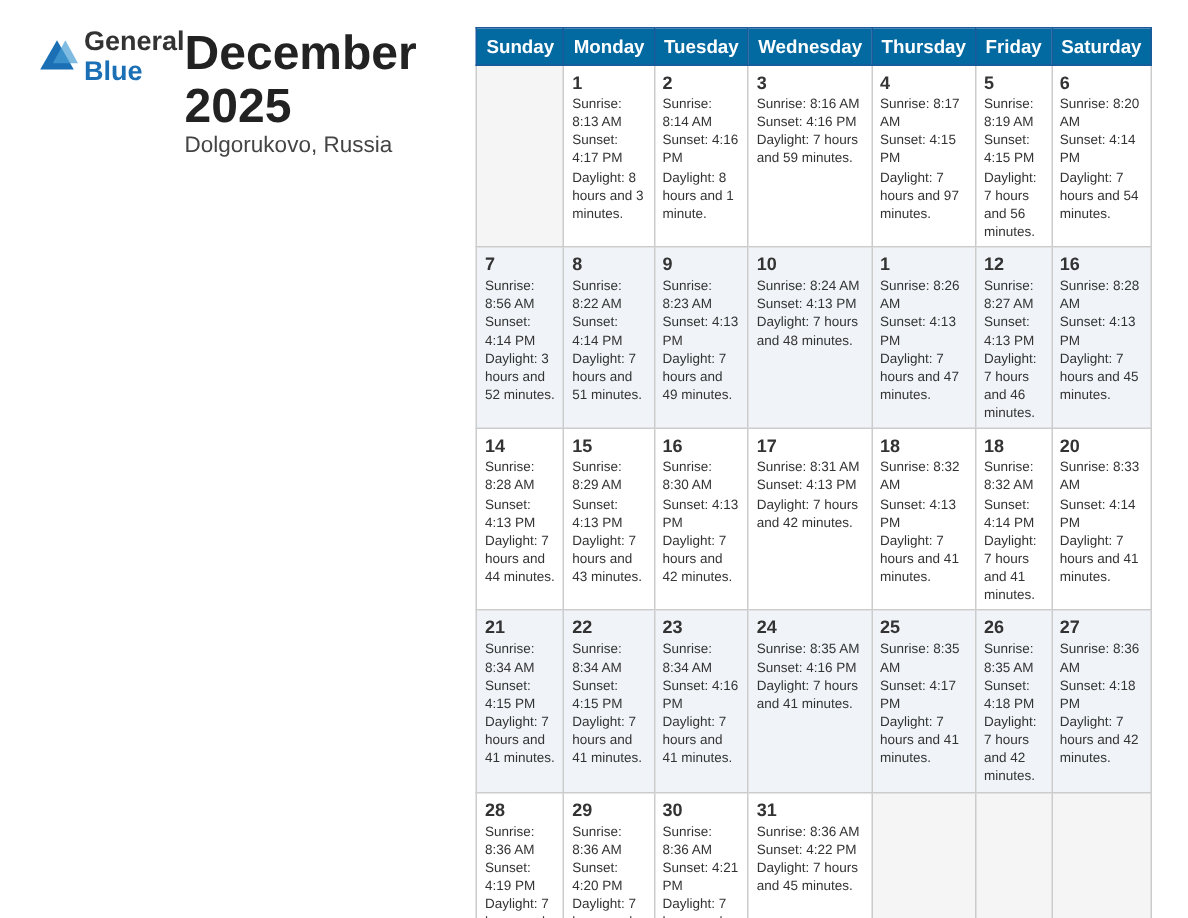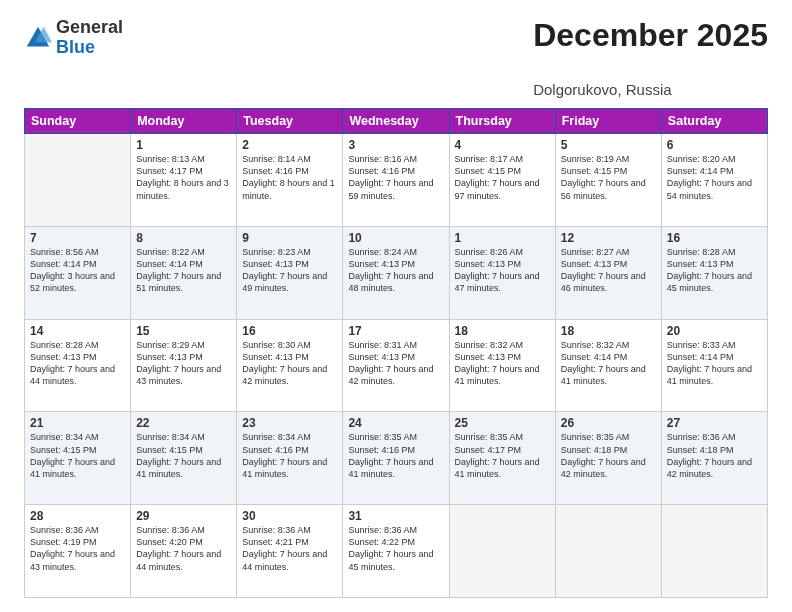--- a/index.html
+++ b/index.html
@@ -8,21 +8,21 @@
       background: #fff;
       width: 792px;
       height: 612px;
       overflow: hidden;
     }
     .page {
       width: 792px;
       height: 612px;
       padding: 18px 24px 14px 24px;
       display: flex;
-      flex-direction: column;
+      flex-direction: row;
     }
     .header {
       display: flex;
       justify-content: space-between;
       align-items: flex-start;
       margin-bottom: 10px;
     }
     .logo {
       display: flex;
       align-items: center;
@@ -52,29 +52,28 @@
     }
     .month-title {
       font-size: 32px;
       font-weight: bold;
       color: #222;
       line-height: 1.1;
     }
     .location {
       font-size: 15px;
       color: #444;
-      margin-top: 28px;
     }
     .calendar {
       width: 100%;
       border-collapse: collapse;
       flex: 1;
     }
     .calendar th {
-      background-color: #a21caf;
+      background-color: #0369a1;
       color: #fff;
       font-size: 12.5px;
       font-weight: bold;
       padding: 5px 6px;
       text-align: left;
       border: 1px solid #1a5a9a;
     }
     .calendar td {
       border: 1px solid #ccc;
       vertical-align: top;

